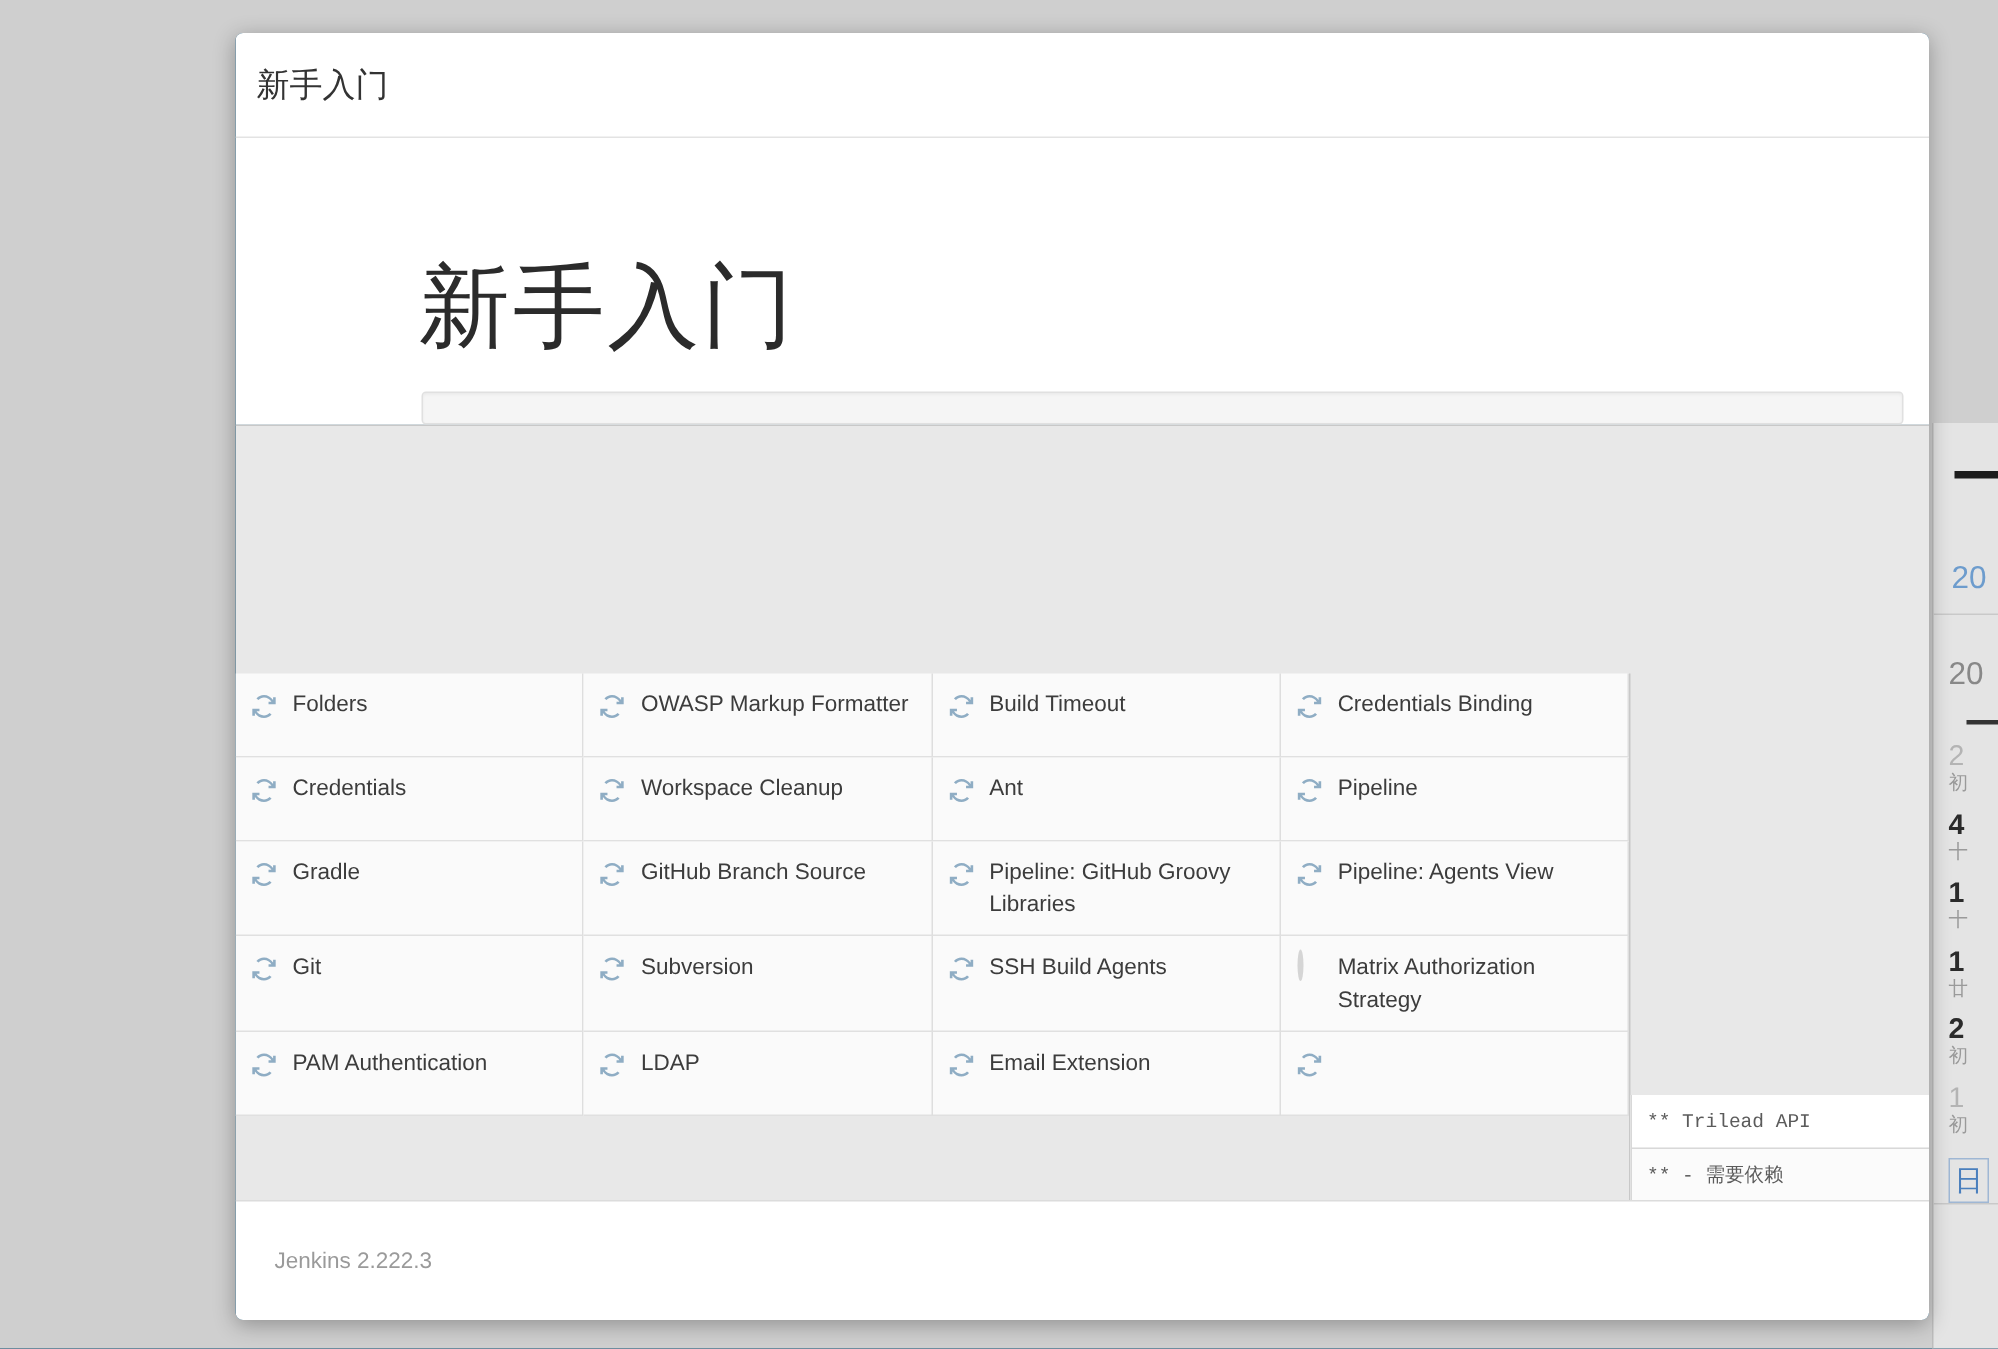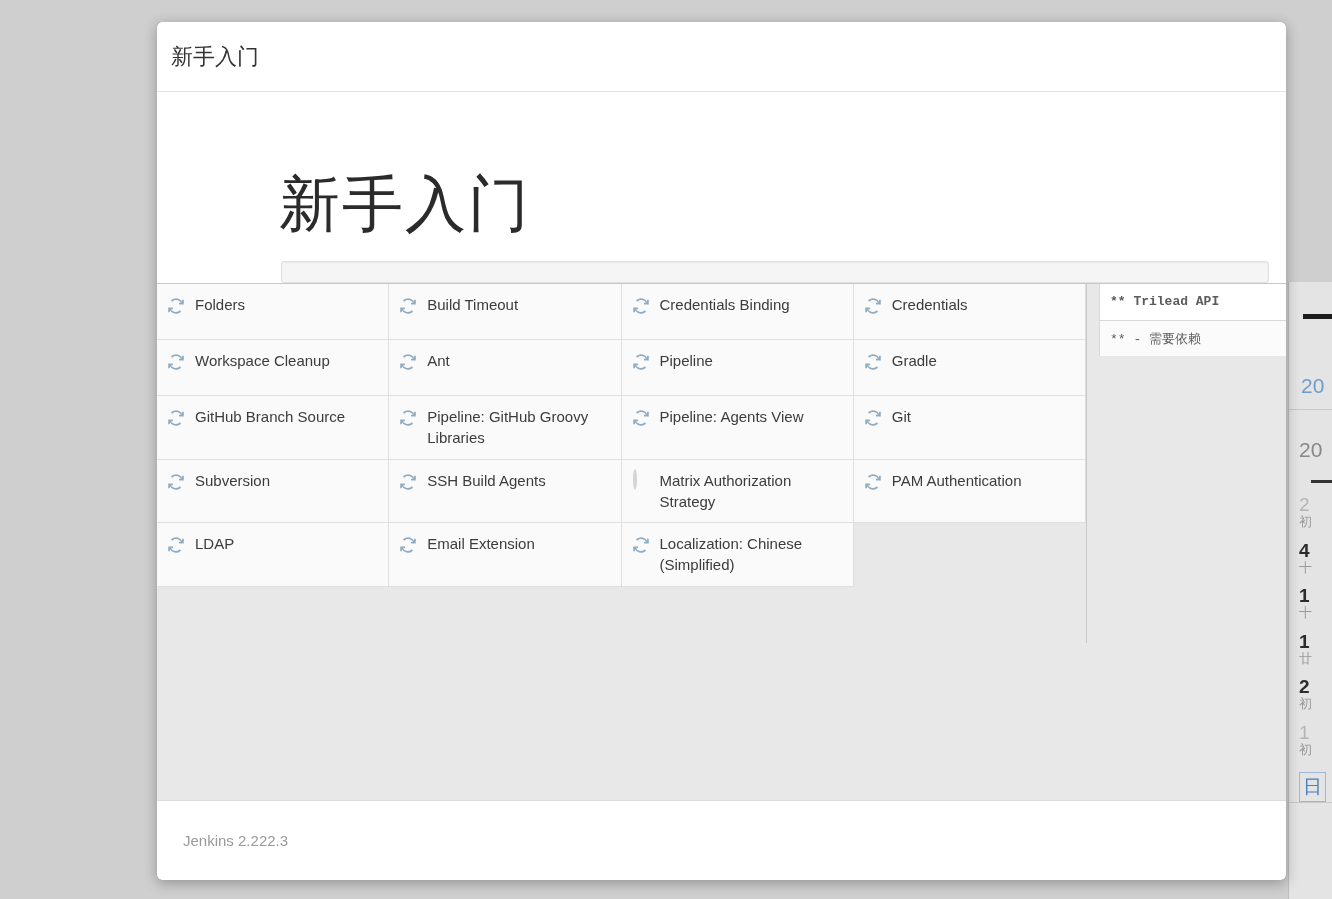--- a/index.html
+++ b/index.html
@@ -159,26 +159,25 @@
   .progress-bar {
     height: 100%;
     width: 0%;
     background: #4a90d9;
   }
 
   
   .content {
     flex: 1 1 auto;
     display: flex;
-    align-items: flex-start;
+    align-items: flex-end;
     background: #e8e8e8;
     border-top: 1px solid #c8c8c8;
     min-height: 0;
     overflow: hidden;
-    gap: 12px;
   }
 
   .plugin-grid {
     flex: 0 0 930px;
     display: flex;
     flex-wrap: wrap;
     align-content: flex-start;
     background: #e8e8e8;
     border-right: 1px solid #c8c8c8;
     box-sizing: border-box;
@@ -227,21 +226,20 @@
     flex-direction: column;
     background: #ffffff;
     border-left: 1px solid #d8d8d8;
     min-width: 0;
   }
   .log-body {
     flex: 1 1 auto;
     padding: 8px 10px;
     overflow: hidden;
     background: #ffffff;
-    font-weight: bold;
   }
   .log-line {
     font-family: "Liberation Mono", "DejaVu Sans Mono", monospace;
     font-size: 13px;
     color: #5b5b5b;
     line-height: 1.5;
     white-space: nowrap;
   }
   .log-footer {
     flex: 0 0 auto;
@@ -336,20 +334,29 @@
           </span>
           <span class="plabel">Folders</span>
         </div>
         <div class="cell">
           <span>
             <svg class="ic" viewBox="0 0 24 24" xmlns="http://www.w3.org/2000/svg">
               <path fill="#8fadc4" d="M12 5.5c2.3 0 4.3 1.2 5.4 3l-2.1 0 0 1.9 5.2 0 0-5.2-1.9 0 0 2.1C17.1 5.1 14.7 3.6 12 3.6c-2.2 0-4.2 1-5.5 2.5l1.5 1.2C9 6.2 10.4 5.5 12 5.5z"></path>
               <path fill="#8fadc4" d="M12 18.5c-2.3 0-4.3-1.2-5.4-3l2.1 0 0-1.9-5.2 0 0 5.2 1.9 0 0-2.1c1.5 2.2 3.9 3.7 6.6 3.7 2.2 0 4.2-1 5.5-2.5l-1.5-1.2c-1 1.1-2.4 1.8-4 1.8z"></path>
             </svg>
           </span>
+          <span class="plabel">OWASP Markup Formatter</span>
+        </div>
+        <div class="cell">
+          <span>
+            <svg class="ic" viewBox="0 0 24 24" xmlns="http://www.w3.org/2000/svg">
+              <path fill="#8fadc4" d="M12 5.5c2.3 0 4.3 1.2 5.4 3l-2.1 0 0 1.9 5.2 0 0-5.2-1.9 0 0 2.1C17.1 5.1 14.7 3.6 12 3.6c-2.2 0-4.2 1-5.5 2.5l1.5 1.2C9 6.2 10.4 5.5 12 5.5z"></path>
+              <path fill="#8fadc4" d="M12 18.5c-2.3 0-4.3-1.2-5.4-3l2.1 0 0-1.9-5.2 0 0 5.2 1.9 0 0-2.1c1.5 2.2 3.9 3.7 6.6 3.7 2.2 0 4.2-1 5.5-2.5l-1.5-1.2c-1 1.1-2.4 1.8-4 1.8z"></path>
+            </svg>
+          </span>
           <span class="plabel">Build Timeout</span>
         </div>
         <div class="cell">
           <span>
             <svg class="ic" viewBox="0 0 24 24" xmlns="http://www.w3.org/2000/svg">
               <path fill="#8fadc4" d="M12 5.5c2.3 0 4.3 1.2 5.4 3l-2.1 0 0 1.9 5.2 0 0-5.2-1.9 0 0 2.1C17.1 5.1 14.7 3.6 12 3.6c-2.2 0-4.2 1-5.5 2.5l1.5 1.2C9 6.2 10.4 5.5 12 5.5z"></path>
               <path fill="#8fadc4" d="M12 18.5c-2.3 0-4.3-1.2-5.4-3l2.1 0 0-1.9-5.2 0 0 5.2 1.9 0 0-2.1c1.5 2.2 3.9 3.7 6.6 3.7 2.2 0 4.2-1 5.5-2.5l-1.5-1.2c-1 1.1-2.4 1.8-4 1.8z"></path>
             </svg>
           </span>
           <span class="plabel">Credentials Binding</span>
@@ -484,21 +491,20 @@
           </span>
           <span class="plabel">Email Extension</span>
         </div>
         <div class="cell">
           <span>
             <svg class="ic" viewBox="0 0 24 24" xmlns="http://www.w3.org/2000/svg">
               <path fill="#8fadc4" d="M12 5.5c2.3 0 4.3 1.2 5.4 3l-2.1 0 0 1.9 5.2 0 0-5.2-1.9 0 0 2.1C17.1 5.1 14.7 3.6 12 3.6c-2.2 0-4.2 1-5.5 2.5l1.5 1.2C9 6.2 10.4 5.5 12 5.5z"></path>
               <path fill="#8fadc4" d="M12 18.5c-2.3 0-4.3-1.2-5.4-3l2.1 0 0-1.9-5.2 0 0 5.2 1.9 0 0-2.1c1.5 2.2 3.9 3.7 6.6 3.7 2.2 0 4.2-1 5.5-2.5l-1.5-1.2c-1 1.1-2.4 1.8-4 1.8z"></path>
             </svg>
           </span>
-          <span class="plabel">Localization: Chinese (Simplified)</span>
         </div>
         <div class="cell empty"></div>
         <div class="cell empty"></div>
         <div class="cell empty"></div>
       </div>
 
     <div class="log-panel">
       <div class="log-body" id="log-host">
           <div class="log-line">** Trilead API</div>
         </div>

